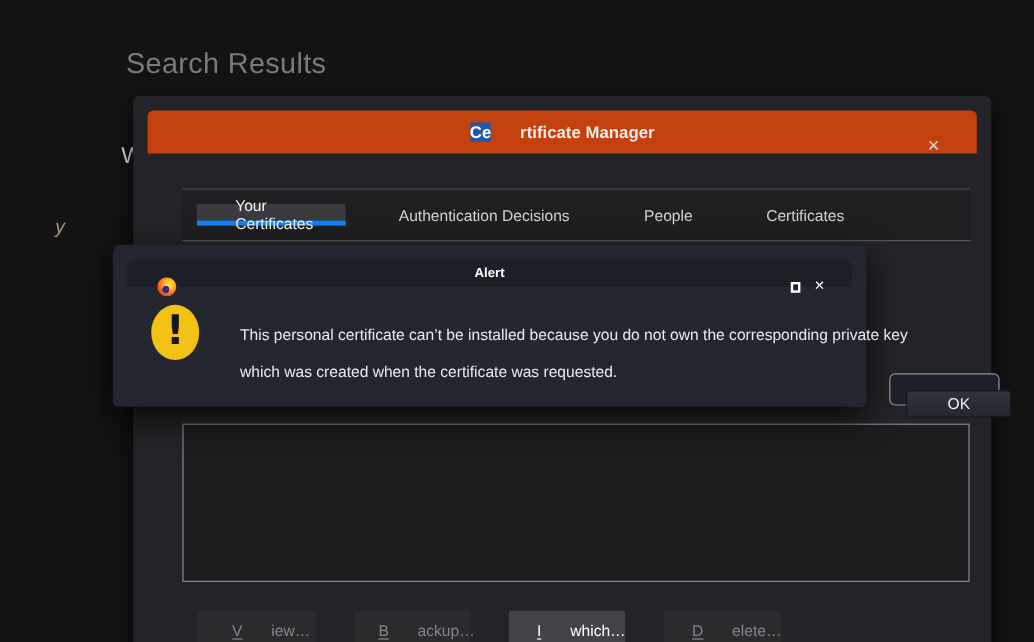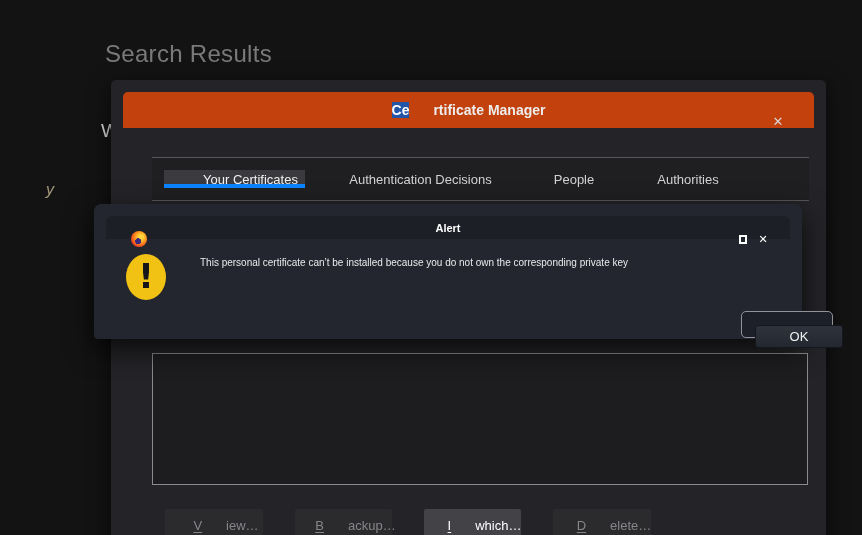--- a/index.html
+++ b/index.html
@@ -30,21 +30,21 @@
   .cert-title { font-size:14px; font-weight:700; color:#ededed; }
   .cert-title .sel { background:#2356a8; color:#ffffff; }
   .cert-close { position:absolute; right:14px; top:8px; width:20px; height:20px; color:#d6d6d6;
     font-size:13px; line-height:20px; text-align:center; cursor:default; }
 
   .tabstrip { position:absolute; left:29px; top:65px; width:657px; height:44px; background:#1f1f22;
     border-top:1px solid rgba(255,255,255,.25); border-bottom:1px solid rgba(255,255,255,.25);
     display:flex; align-items:stretch; }
   .tab { display:flex; align-items:center; justify-content:center; font-size:13px; color:#d2d2d2; }
   .tab.active { background:#3a3a3f; color:#f2f2f2; box-shadow:inset 0 -4px 0 #0a84ff; }
-  .tab-0 { width:141px;padding-left:32px; }
+  .tab-0 { width:124px;padding-left:32px; }
   .tab-1 { margin-left:17px; width:173px; }
   .tab-2 { margin-left:28px; width:64px; }
   .tab-3 { margin-left:23px; width:64px; }
   .tab-4 { margin-left:30px; width:80px; }
 
   .listbox { position:absolute; left:29px; top:261px; width:656px; height:132px;
     background:#1d1d20; border:1px solid #8a8b8f; }
 
   .actions { position:absolute; left:30px; top:405px; display:flex; gap:8px; }
   .act-btn { height:32px; background:#2b2b2e; border:none; border-radius:2px; font-size:13px;
@@ -55,38 +55,38 @@
   .w-import { width:97px; } .w-delete { width:98px; }
 
   .cert-ok { position:absolute; left:594px; top:455px; width:98px; height:30px; background:#45454a;
     border:none; border-radius:2px; color:#ffffff; font-size:14px; font-family:inherit; }
 
   .resize-grip { position:absolute; right:1px; bottom:1px; width:15px; height:15px;
     background:repeating-linear-gradient(-45deg, transparent 0 3px, #454a55 3px 5px);
     clip-path:polygon(100% 0, 100% 100%, 0 100%); }
 
   
-  .alertdlg { position:absolute; left:46px; top:156px; width:708px; height:135px;
+  .alertdlg { position:absolute; left:46px; top:156px; width:628px; height:135px;
     background:#23262e; border-radius:7px 7px 4px 4px; box-shadow:0 10px 28px rgba(0,0,0,.75); }
   .alert-titlebar { position:relative; height:23px; background:#1c1f26; border-radius:7px 7px 0 0;
     display:flex; align-items:center; justify-content:center; }
   .alert-title { font-size:11px; font-weight:700; color:#ffffff; }
   .ff-icon { position:absolute; left:13px; top:3px; width:16px; height:16px; border-radius:50%;
     background:
       radial-gradient(circle at 45% 64%, #3a2a7d 0 21%, rgba(0,0,0,0) 23%),
       radial-gradient(circle at 62% 38%, #ffd53e 0 16%, #ff9b20 38%, #f0511f 66%, #c21f3d 100%); }
   .alert-max { position:absolute; right:31px; top:7px; width:8px; height:9px;
     border:2px solid #ffffff; background:transparent; }
   .alert-close { position:absolute; right:8px; top:4px; width:14px; height:14px; color:#ffffff;
     font-size:11px; font-weight:700; line-height:14px; text-align:center; }
   .warn-icon { position:absolute; left:20px; top:38px; width:40px; height:46px; background:#f1c114;
     border-radius:50%; display:flex; align-items:center; justify-content:center; }
   .warn-icon span { color:#16161a; font-size:34px; font-weight:900; line-height:1;
     font-family:"DejaVu Sans",sans-serif; transform:translateY(-1px); }
-  .alert-msg { position:absolute; left:82px; top:25px; width:640px; font-size:10px; line-height:19px;
+  .alert-msg { position:absolute; left:82px; top:41px; width:640px; font-size:13px; line-height:19px;
     color:#e9eaec; }
   .alert-ok-ring { position:absolute; left:635px; top:95px; width:92px; height:27px;
     border:1px solid #90939a; border-radius:5px; padding:1px; background:#1d2028; }
   .alert-ok { width:100%; height:100%; background:linear-gradient(#2e333c,#232830);
     border:1px solid #14171d; border-radius:3px; color:#f2f2f2; font-size:13px; font-family:inherit; }
 </style>
 </head>
 <body>
 
 <div class="screen">
@@ -110,21 +110,21 @@
   <div class="certdlg">
     <div class="cert-titlebar">
       <div class="cert-title"><span class="sel">Ce</span><span>rtificate Manager</span></div>
       <div class="cert-close">✕</div>
     </div>
 
     <div class="tabstrip">
       <div class="tab tab-0 active">Your Certificates</div>
       <div class="tab tab-1">Authentication Decisions</div>
       <div class="tab tab-3">People</div>
-      <div class="tab tab-4">Authorities</div>
+      <div class="tab tab-4">Certificates</div>
     </div>
 
     <div class="listbox"></div>
 
     <div class="actions">
       <button class="act-btn w-view">
           <span></span>
           <span class="mn">V</span>
           <span>iew…</span>
         </button>
@@ -154,19 +154,20 @@
       <div class="ff-icon"></div>
       <div class="alert-title">Alert</div>
       <div class="alert-max"></div>
       <div class="alert-close">✕</div>
     </div>
     <div class="warn-icon">
       <span>!</span>
     </div>
     <div class="alert-msg">
       <div>This personal certificate can’t be installed because you do not own the corresponding private key</div>
+      <div>which was created when the certificate was requested.</div>
     </div>
     <div class="alert-ok-ring">
       <button class="alert-ok">OK</button>
     </div>
   </div>
 
 </div>
 
 </body></html>

